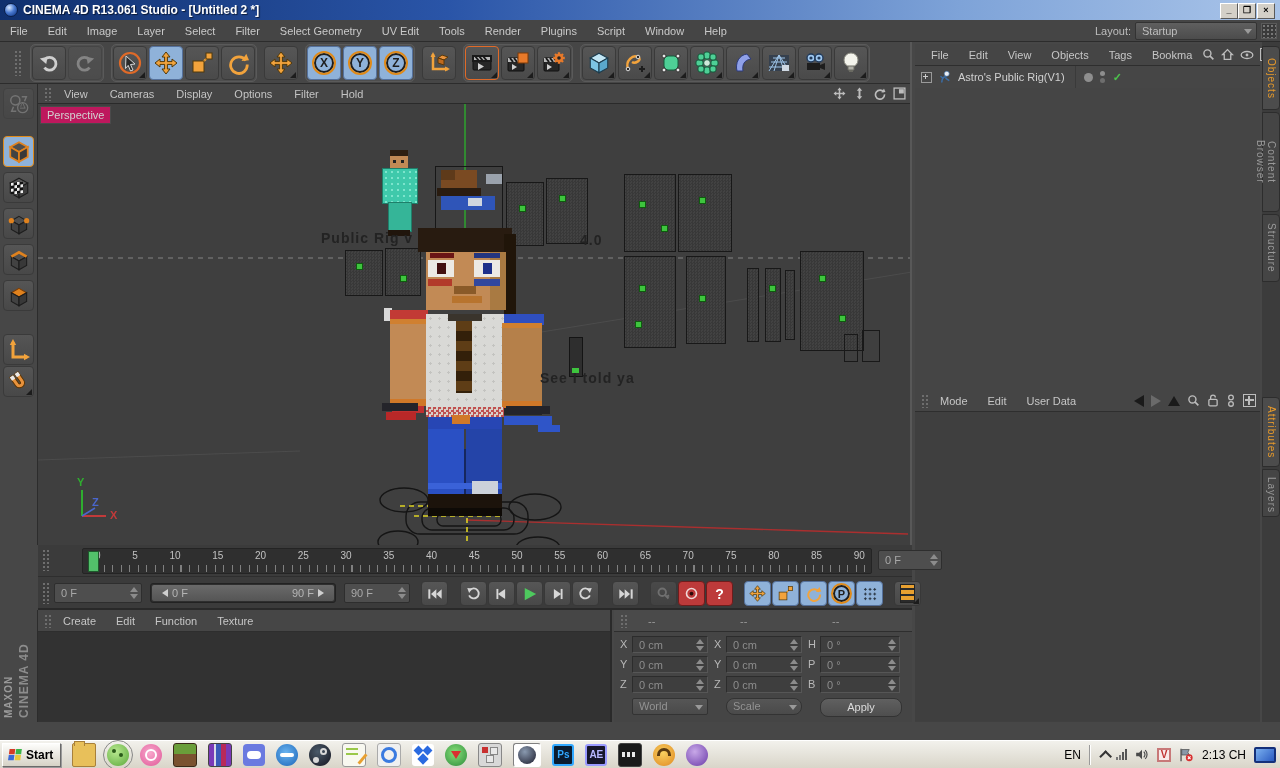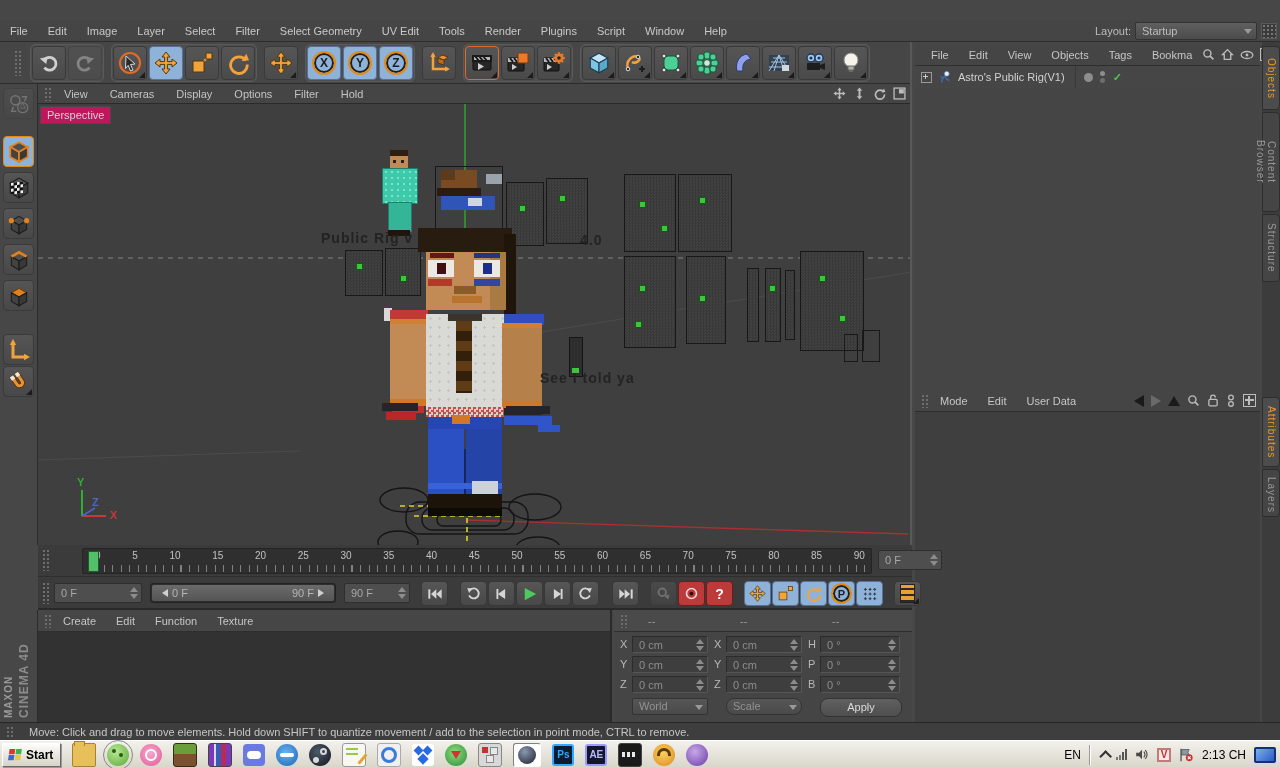--- a/index.html
+++ b/index.html
@@ -163,20 +163,27 @@
   </symbol>
   <symbol id="ic-cube3d" viewBox="0 0 22 22">
     <polygon points="11,2 19,6.5 11,11 3,6.5" fill="#5a5a5a" stroke="#1d1d1d"></polygon>
     <polygon points="3,6.5 11,11 11,20 3,15.5" fill="#474747" stroke="#1d1d1d"></polygon>
     <polygon points="11,11 19,6.5 19,15.5 11,20" fill="#3d3d3d" stroke="#1d1d1d"></polygon>
   </symbol>
 </svg>
 
 <div id="app">
 
+  <div class="abs" id="titlebar">
+    <span class="appicon"></span>
+    <span class="ttl">CINEMA 4D R13.061 Studio - [Untitled 2 *]</span>
+    <span class="winbtn" style="right:42px;">_</span>
+    <span class="winbtn" style="right:24px;">❐</span>
+    <span class="winbtn" style="right:5px;">×</span>
+  </div>
 
   <div class="abs" id="menubar">
     <span class="mi">File</span>
     <span class="mi">Edit</span>
     <span class="mi">Image</span>
     <span class="mi">Layer</span>
     <span class="mi">Select</span>
     <span class="mi">Filter</span>
     <span class="mi">Select Geometry</span>
     <span class="mi">UV Edit</span>
@@ -879,24 +886,20 @@
 
     <span class="clabel" style="left:194px;top:28px;">H</span>
     <span class="cfield" style="left:206px;top:26px;width:80px;height:17px;"><span>0 °</span><span class="spin"></span></span>
     <span class="clabel" style="left:194px;top:48px;">P</span>
     <span class="cfield" style="left:206px;top:46px;width:80px;height:17px;"><span>0 °</span><span class="spin"></span></span>
     <span class="clabel" style="left:194px;top:68px;">B</span>
     <span class="cfield" style="left:206px;top:66px;width:80px;height:17px;"><span>0 °</span><span class="spin"></span></span>
     <span id="applybtn" style="left:206px;top:88px;width:80px;height:17px;">Apply</span>
   </div>
 
-  <div class="abs" id="statusbar">
-    <span class="handle" style="height:12px;margin-left:6px;"></span>
-    <span style="margin-left:14px;color:#c6c6c6;">Move: Click and drag to move elements. Hold down SHIFT to quantize movement / add to the selection in point mode, CTRL to remove.</span>
-  </div>
 
   <div class="abs" id="taskbar">
     <span id="startbtn">
       <svg width="16" height="14" viewBox="0 0 18 16">
         <g transform="skewX(-8)">
             <rect x="3" y="1" width="6.5" height="6" fill="#d43c28"></rect>
             <rect x="10.5" y="1" width="6.5" height="6" fill="#3cb44a"></rect>
             <rect x="3" y="8" width="6.5" height="6" fill="#3a6ad8"></rect>
             <rect x="10.5" y="8" width="6.5" height="6" fill="#e8c83c"></rect>
           </g>

